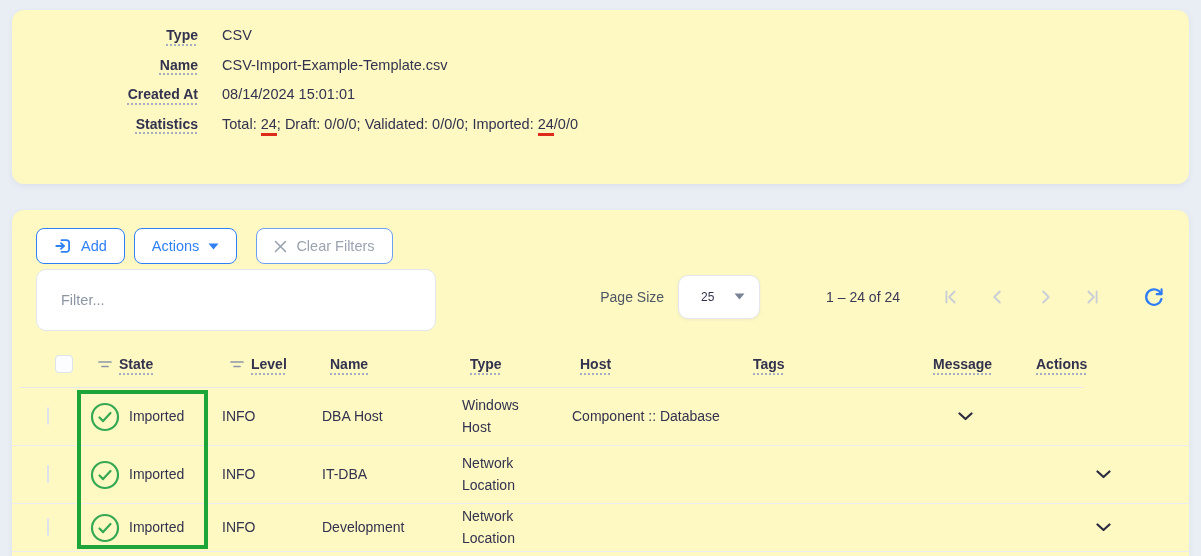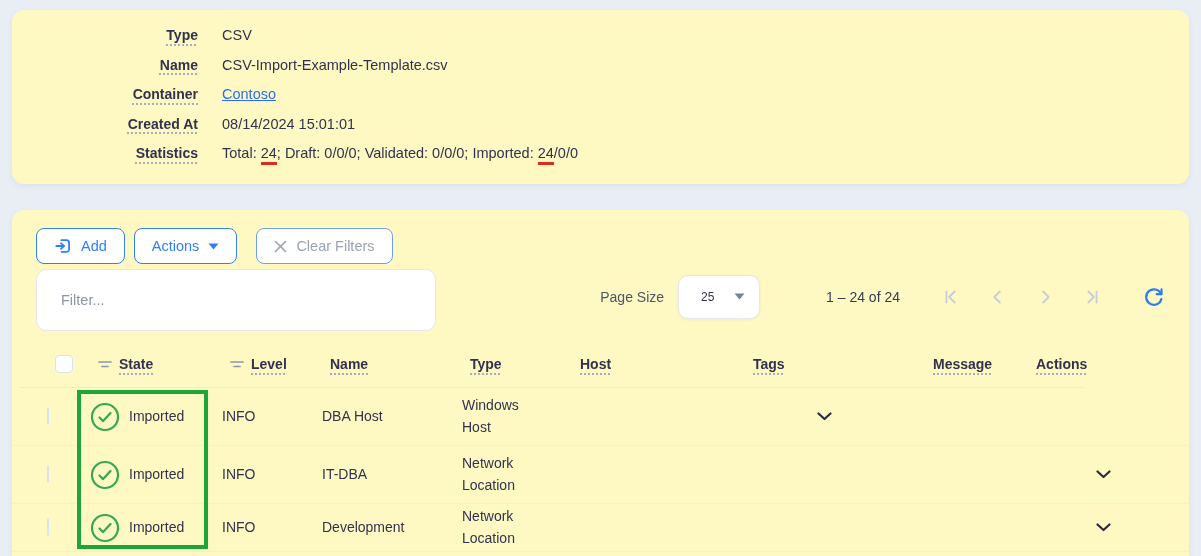--- a/index.html
+++ b/index.html
@@ -97,24 +97,20 @@
 <div class="panel details-panel">
   <div class="detail-row">
     <span class="detail-label">Type</span>
     <span class="detail-value">CSV</span>
   </div>
   <div class="detail-row">
     <span class="detail-label">Name</span>
     <span class="detail-value">CSV-Import-Example-Template.csv</span>
   </div>
   <div class="detail-row">
-    <span class="detail-label">Container</span>
-    <span class="detail-value link">Contoso</span>
-  </div>
-  <div class="detail-row">
     <span class="detail-label">Created At</span>
     <span class="detail-value">08/14/2024 15:01:01</span>
   </div>
   <div class="detail-row">
     <span class="detail-label">Statistics</span>
     <span class="detail-value"><span>Total: </span><span class="red-underline">24</span><span>; Draft: 0/0/0; Validated: 0/0/0; Imported: </span><span class="red-underline">24</span><span>/0/0</span></span>
   </div>
 </div>
 
 <div class="panel table-panel">
@@ -245,20 +241,21 @@
           <svg width="30" height="30" viewBox="0 0 30 30" fill="none" stroke="#34a853" stroke-width="2.2" stroke-linecap="round" stroke-linejoin="round">
               <circle cx="15" cy="15" r="13"></circle>
               <path d="M9.5 15.5 l3.6 3.6 L20.5 11"></path>
             </svg>
         </span>
         <span>Imported</span>
       </div>
       <div class="td">INFO</div>
       <div class="td">DBA Host</div>
       <div class="td">Windows Host</div>
+      <div class="td">Component :: Database</div>
       <div class="td"></div>
       <div class="td actions-cell">
         <span style="display:flex">
           <svg width="15" height="9" viewBox="0 0 15 9" fill="none" stroke="#2b2b40" stroke-width="2.2" stroke-linecap="round" stroke-linejoin="round">
               <polyline points="1.5,1.5 7.5,7 13.5,1.5"></polyline>
             </svg>
         </span>
       </div>
     </div>
 

